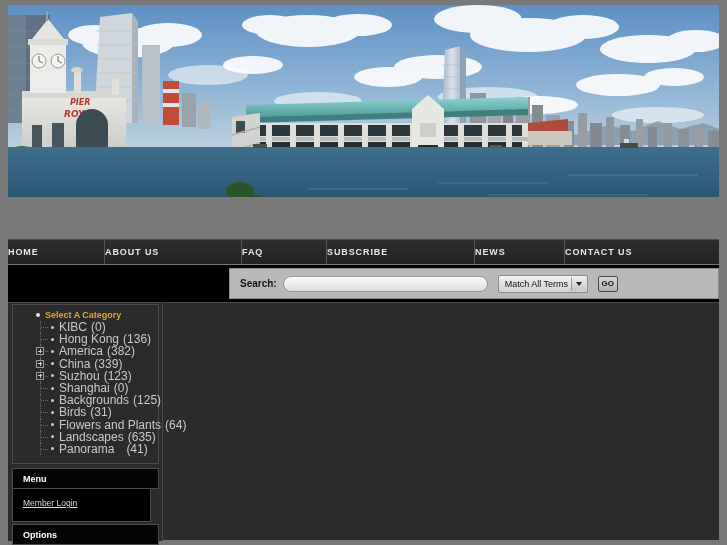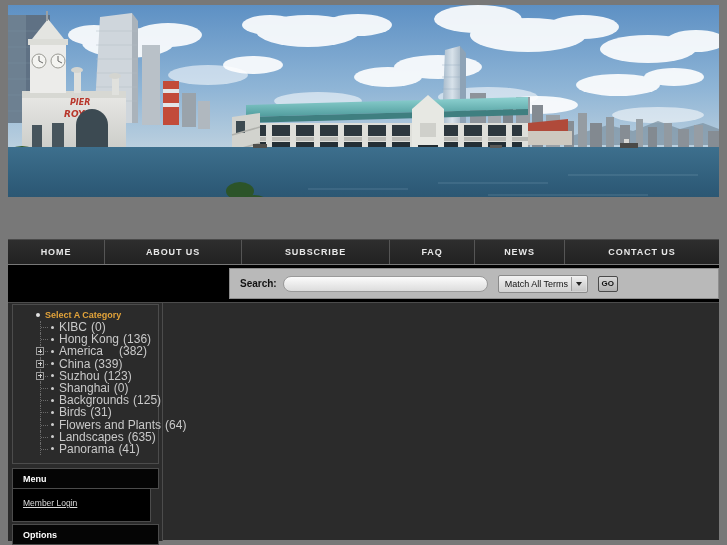--- a/index.html
+++ b/index.html
@@ -34,21 +34,20 @@
     left: 8px; top: 239px;
     width: 711px; height: 25px;
     background: #262626;
     display: flex;
     border-top: 1px solid #4a4a4a;
   }
   .nav-item {
     flex: 0 0 auto;
     height: 24px;
     line-height: 24px;
-    text-align: center;
     color: #e8e8e8;
     font-size: 9px;
     font-weight: bold;
     letter-spacing: 0.9px;
     border-right: 1px solid #555;
     background: linear-gradient(180deg,#2e2e2e 0%, #222 100%);
     cursor: pointer;
   }
   .nav-item:last-child { border-right: none; }
   .nav-item.w-home { width: 97px; }
@@ -587,22 +586,22 @@
         <ellipse cx="222" cy="212" rx="14" ry="10"></ellipse>
       </g>
 
       <rect x="0" y="228" width="711" height="4" fill="#1a1a1a"></rect>
     </svg>
   </div>
 
   <div class="navbar">
     <div class="nav-item w-home">HOME</div>
     <div class="nav-item w-about">ABOUT US</div>
+    <div class="nav-item w-faq">FAQ</div>
     <div class="nav-item w-subscribe">SUBSCRIBE</div>
-    <div class="nav-item w-faq">FAQ</div>
     <div class="nav-item w-news">NEWS</div>
     <div class="nav-item w-contact">CONTACT US</div>
   </div>
 
   <div class="headrow">
 
     <div class="search-panel">
       <span class="search-label">Search:</span>
       <input class="search-input" type="text" placeholder="" style="">
       <div class="match-select">
@@ -635,21 +634,21 @@
               <span class="elbow"></span>
               <span class="dot"></span>
               <span class="lbl">Hong Kong</span>
               <span class="lbl" style="margin-left: 4px;">(136)</span>
             </div>
             <div class="tree-item">
               <span class="elbow"></span>
               <span class="plusbox"></span>
               <span class="dot"></span>
               <span class="lbl">America</span>
-              <span class="lbl" style="margin-left: 16px;">(382)</span>
+              <span class="lbl" style="margin-left: 4px;">(382)</span>
             </div>
             <div class="tree-item">
               <span class="elbow"></span>
               <span class="plusbox"></span>
               <span class="dot"></span>
               <span class="lbl">China</span>
               <span class="lbl" style="margin-left: 4px;">(339)</span>
             </div>
             <div class="tree-item">
               <span class="elbow"></span>
@@ -685,21 +684,21 @@
             <div class="tree-item">
               <span class="elbow"></span>
               <span class="dot"></span>
               <span class="lbl">Landscapes</span>
               <span class="lbl" style="margin-left: 4px;">(635)</span>
             </div>
             <div class="tree-item">
               <span class="elbow"></span>
               <span class="dot"></span>
               <span class="lbl">Panorama</span>
-              <span class="lbl" style="margin-left: 4px;">(41)</span>
+              <span class="lbl" style="margin-left: 12px;">(41)</span>
             </div>
           </div>
       </div>
 
       <div class="panel-header" id="menu-header">Menu</div>
       <div class="panel-body" id="menu-body">
         <a class="member-login" href="#">Member Login</a>
       </div>
 
       <div class="panel-header" id="options-header">Options</div>

